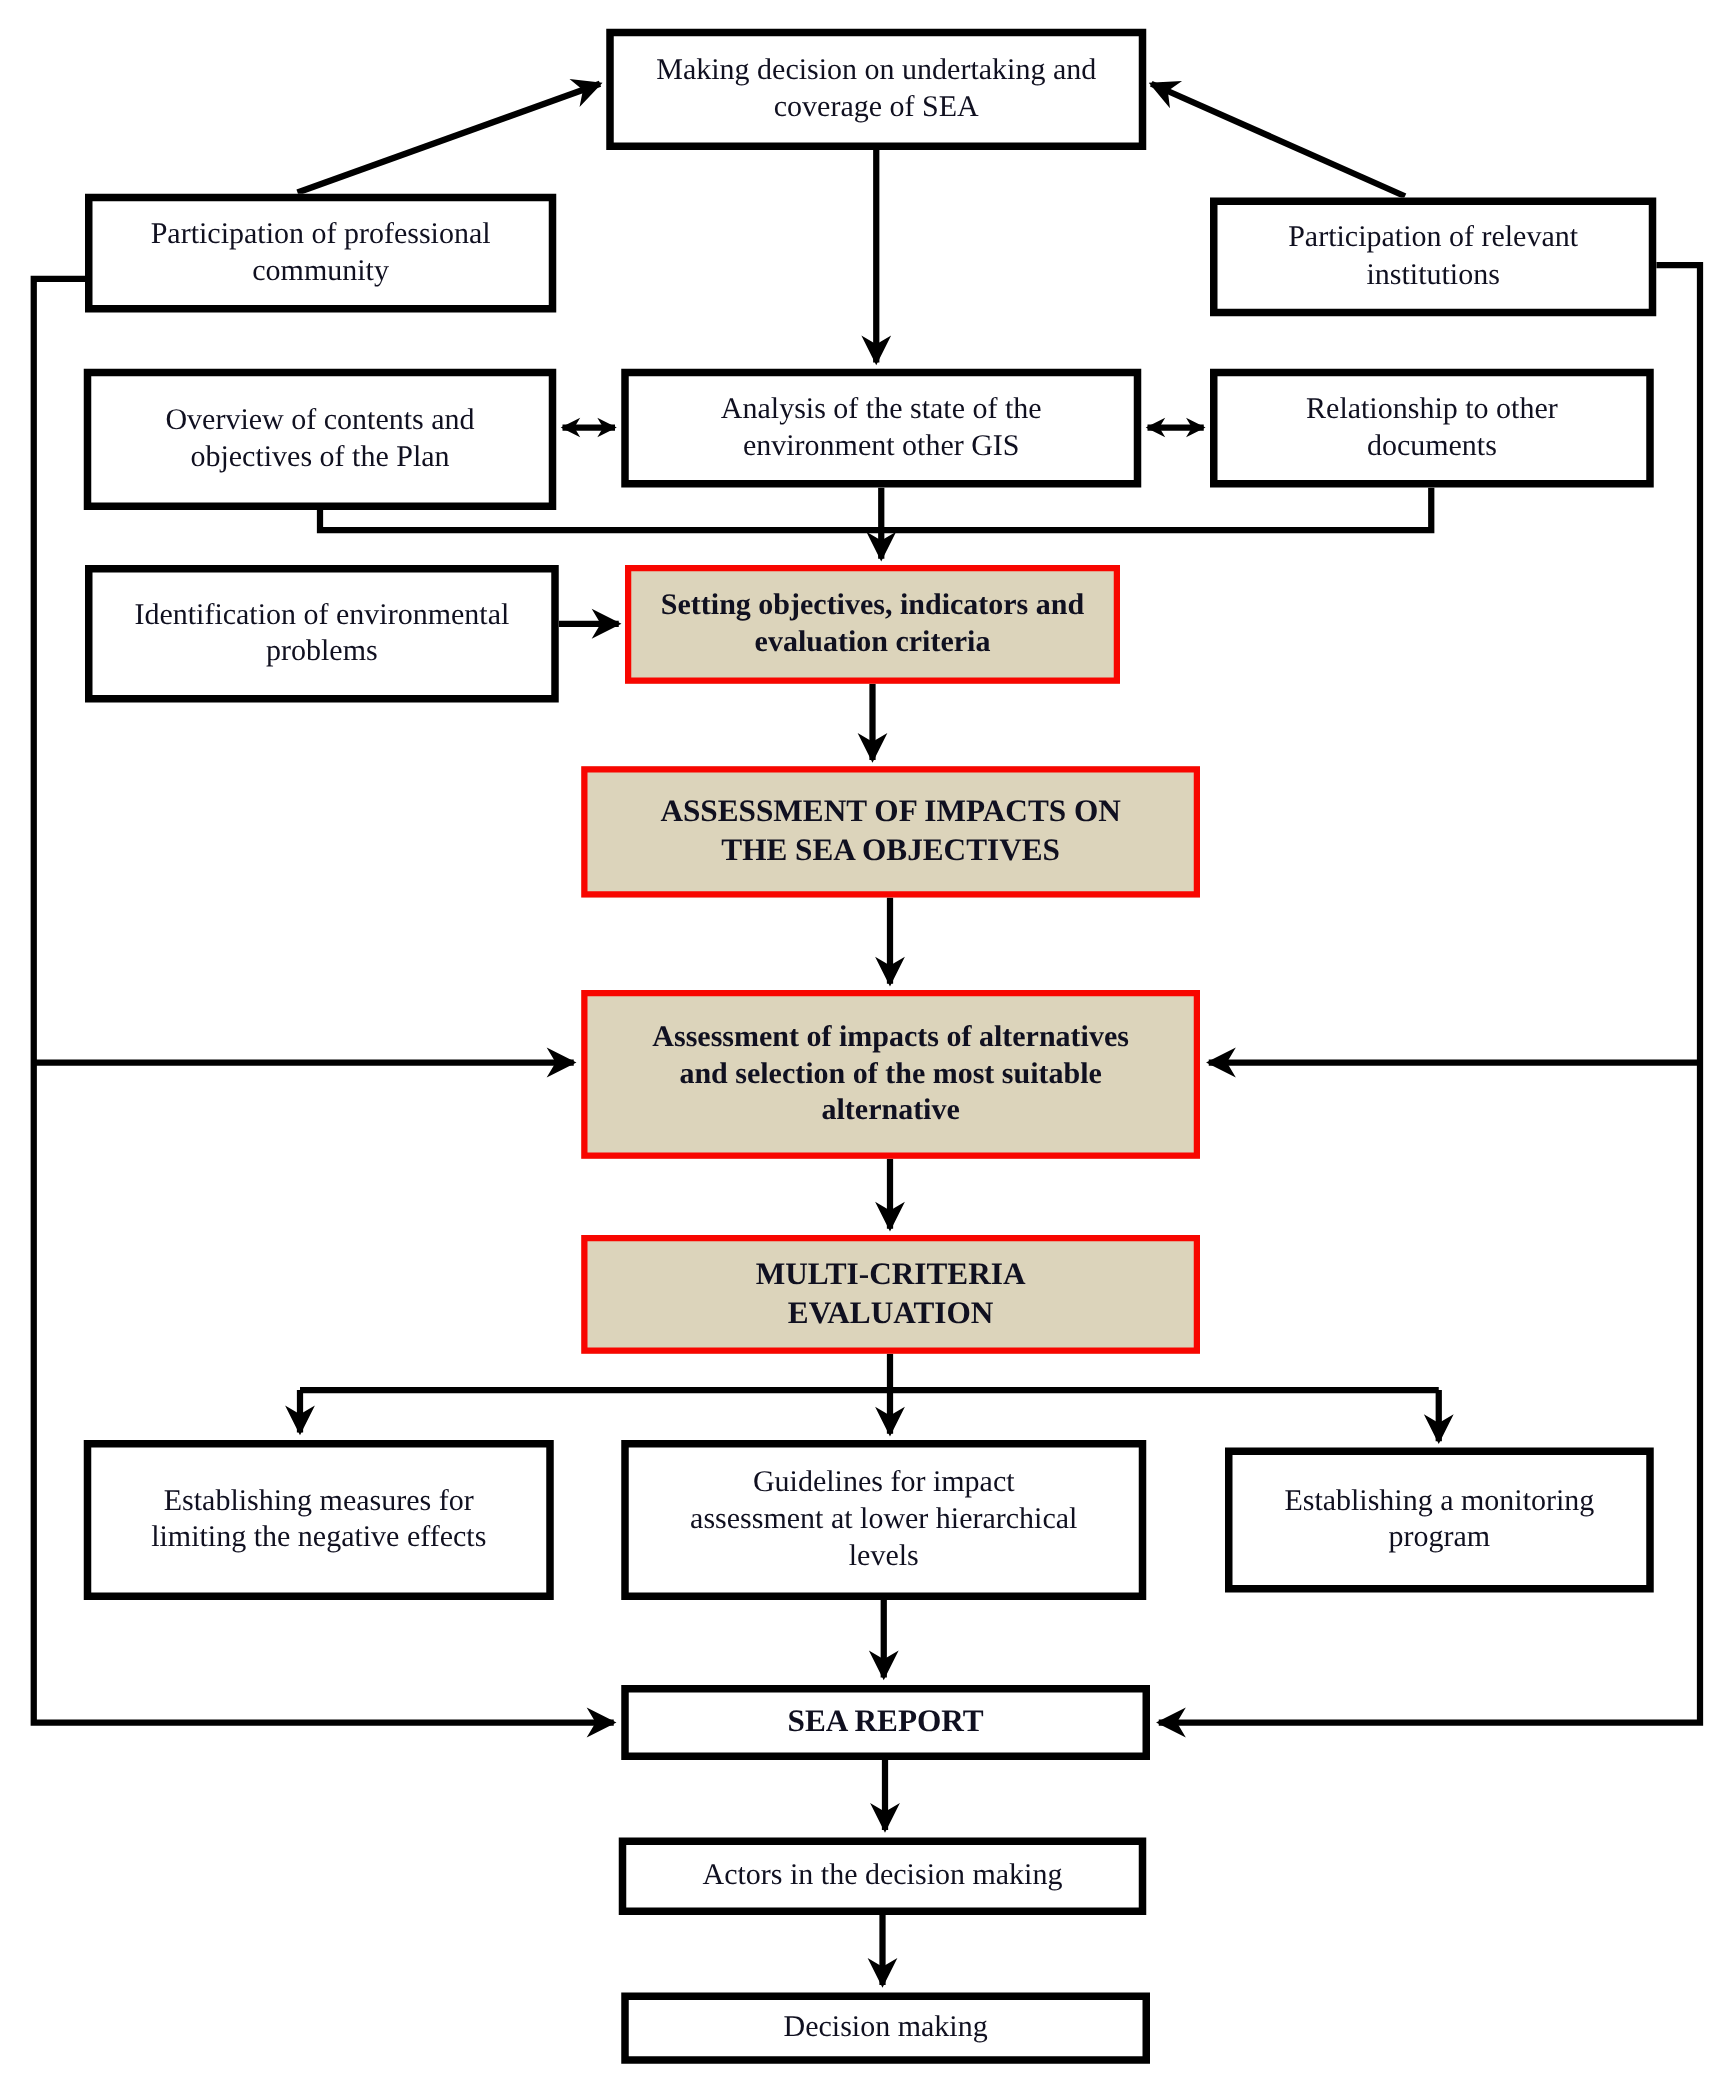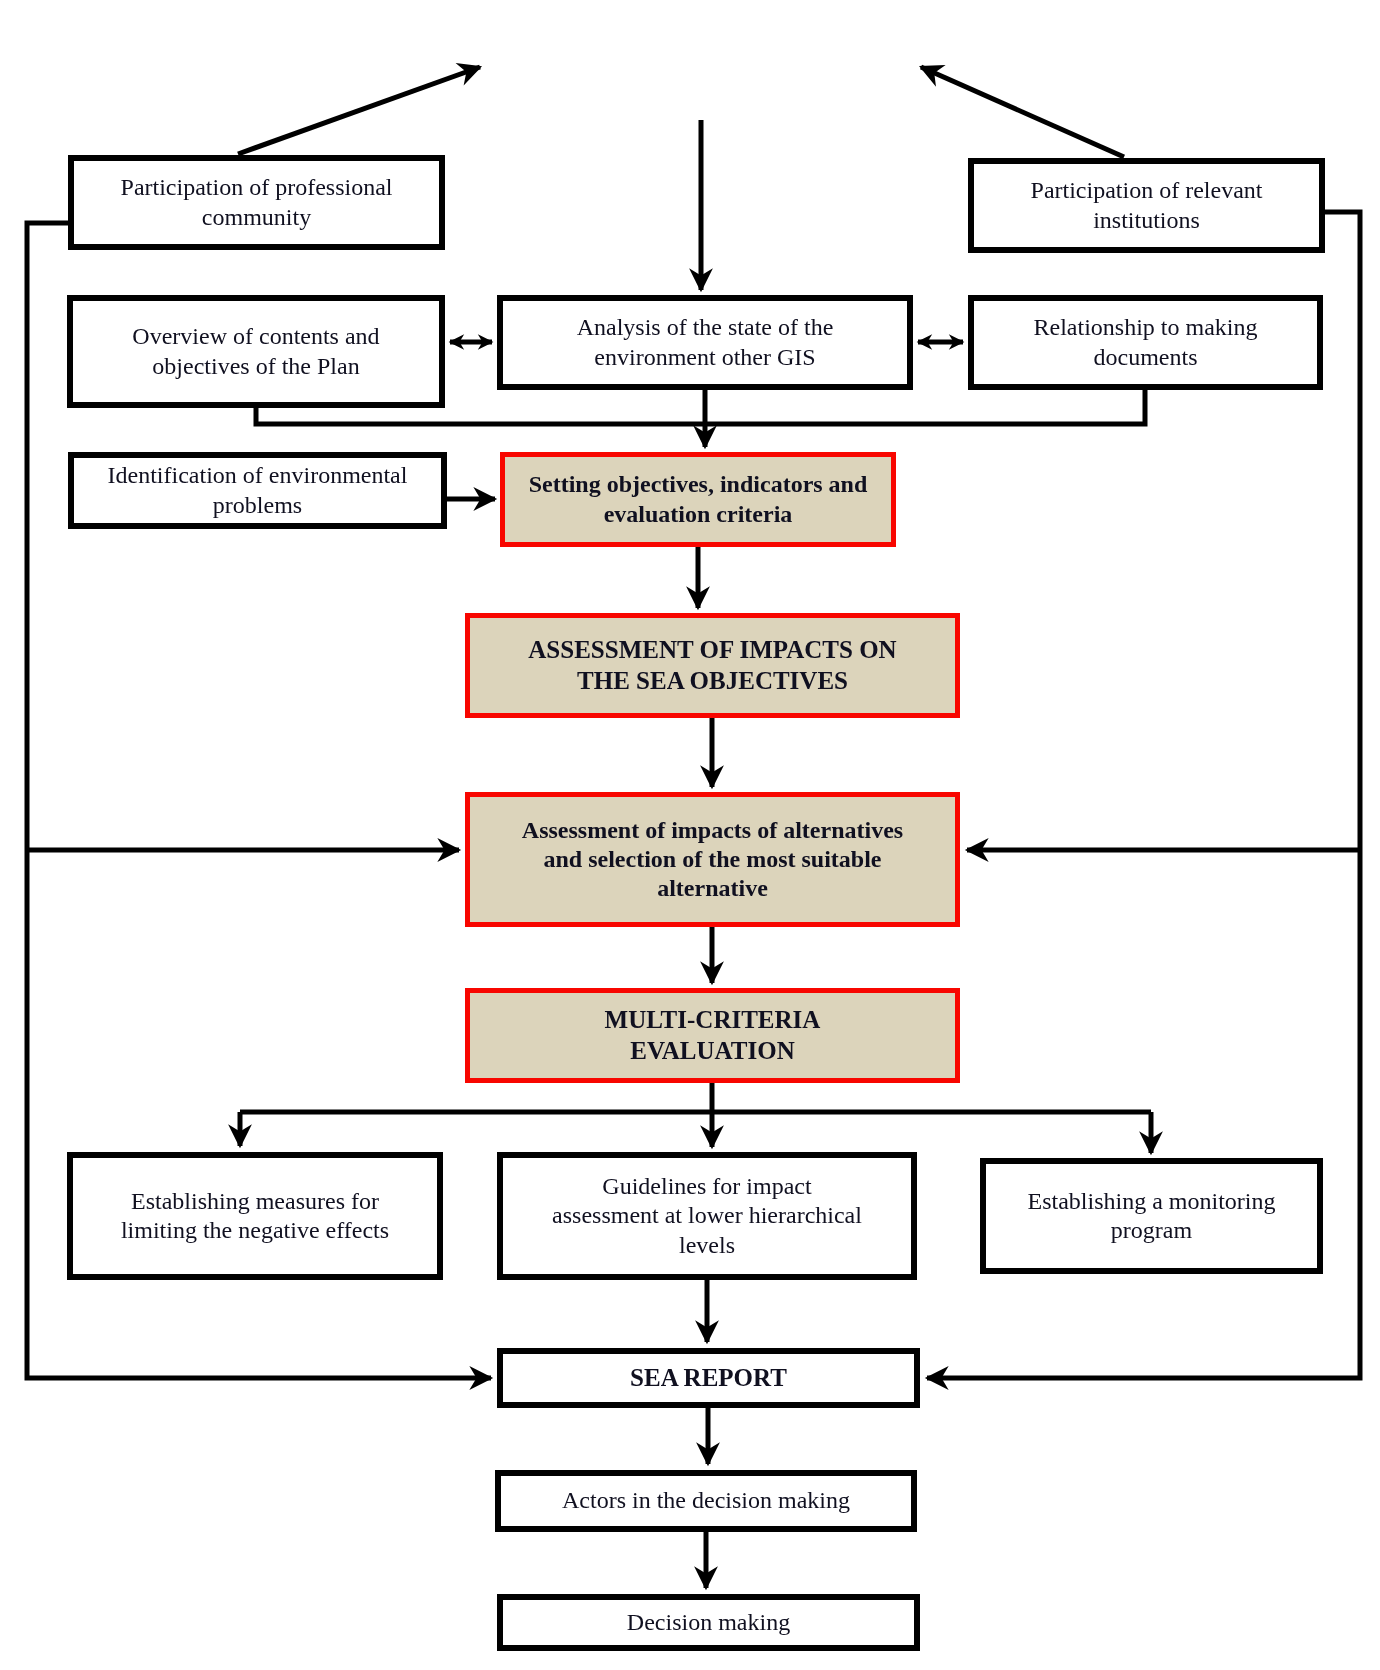--- a/index.html
+++ b/index.html
@@ -28,21 +28,21 @@
     font-weight:bold;
   }
   .caps{font-size:25px;font-weight:bold;}
   
   #b-making{left:485px;top:23px;width:432px;height:97px;padding:0 34px;}
   #b-part-prof{left:68px;top:155px;width:377px;height:95px;padding:0 12px;}
   #b-part-inst{left:968px;top:158px;width:357px;height:95px;padding:0 16px;}
   #b-overview{left:67px;top:295px;width:378px;height:113px;padding:0 22px;}
   #b-analysis{left:497px;top:295px;width:416px;height:95px;padding:0 25px;}
   #b-relation{left:968px;top:295px;width:355px;height:95px;padding:0 30px;}
-  #b-ident{left:68px;top:452px;width:379px;height:77px;padding:0 25px;}
+  #b-ident{left:68px;top:452px;width:379px;height:110px;padding:0 25px;}
   #b-setting{left:500px;top:452px;width:396px;height:95px;padding:0 8px;}
   #b-assess-imp{left:465px;top:613px;width:495px;height:105px;padding:0 50px;}
   #b-assess-alt{left:465px;top:792px;width:495px;height:135px;padding:0 45px;}
   #b-multi{left:465px;top:988px;width:495px;height:95px;padding:0 92px;}
   #b-measures{left:67px;top:1152px;width:376px;height:128px;padding:0 37px;}
   #b-guidelines{left:497px;top:1152px;width:420px;height:128px;padding:0 45px;}
   #b-monitoring{left:980px;top:1158px;width:343px;height:116px;padding:0 38px;}
   #b-seareport{left:497px;top:1348px;width:423px;height:60px;padding:0 10px;}
   #b-actors{left:495px;top:1470px;width:422px;height:62px;padding:0 10px;}
   #b-decision{left:497px;top:1594px;width:423px;height:57px;padding:0 10px;}
@@ -88,25 +88,26 @@
     <line x1="712" y1="1083" x2="712" y2="1147" marker-end="url(#arr)"></line>
     <line x1="240" y1="1112" x2="1151" y2="1112"></line>
     <line x1="240" y1="1112" x2="240" y2="1146" marker-end="url(#arr)"></line>
     <line x1="1151" y1="1112" x2="1151" y2="1153" marker-end="url(#arr)"></line>
 
     <line x1="707" y1="1280" x2="707" y2="1342" marker-end="url(#arr)"></line>
     <line x1="708" y1="1408" x2="708" y2="1464" marker-end="url(#arr)"></line>
     <line x1="706" y1="1532" x2="706" y2="1588" marker-end="url(#arr)"></line>
   </svg>
 
+  <div class="box" id="b-making">Making decision on undertaking and coverage of SEA</div>
   <div class="box" id="b-part-prof">Participation of professional community</div>
   <div class="box" id="b-part-inst">Participation of relevant institutions</div>
   <div class="box" id="b-overview">Overview of contents and objectives of the Plan</div>
   <div class="box" id="b-analysis">Analysis of the state of the environment other GIS</div>
-  <div class="box" id="b-relation">Relationship to making documents</div>
+  <div class="box" id="b-relation">Relationship to other documents</div>
   <div class="box" id="b-ident">Identification of environmental problems</div>
   <div class="box hl" id="b-setting">Setting objectives, indicators and evaluation criteria</div>
   <div class="box hl caps" id="b-assess-imp">ASSESSMENT OF IMPACTS ON THE SEA OBJECTIVES</div>
   <div class="box hl" id="b-assess-alt">Assessment of impacts of alternatives and selection of the most suitable alternative</div>
   <div class="box" id="b-measures">Establishing measures for limiting the negative effects</div>
   <div class="box hl caps" id="b-multi">MULTI-CRITERIA EVALUATION</div>
   <div class="box" id="b-guidelines">Guidelines for impact assessment at lower hierarchical levels</div>
   <div class="box caps" id="b-seareport">SEA REPORT</div>
   <div class="box" id="b-monitoring">Establishing a monitoring program</div>
   <div class="box" id="b-actors">Actors in the decision making</div>

